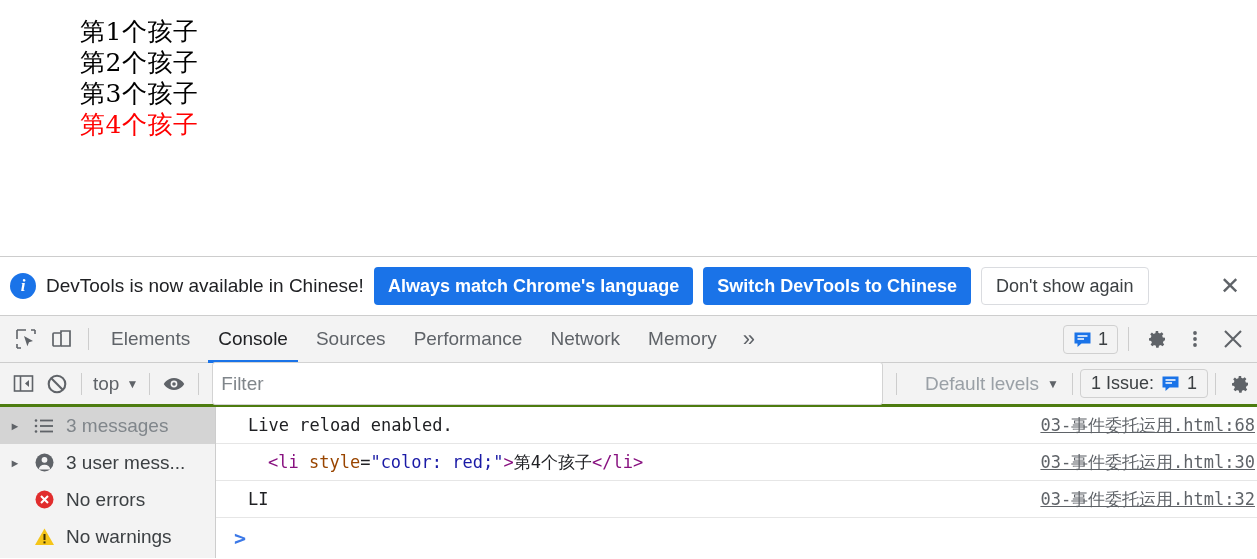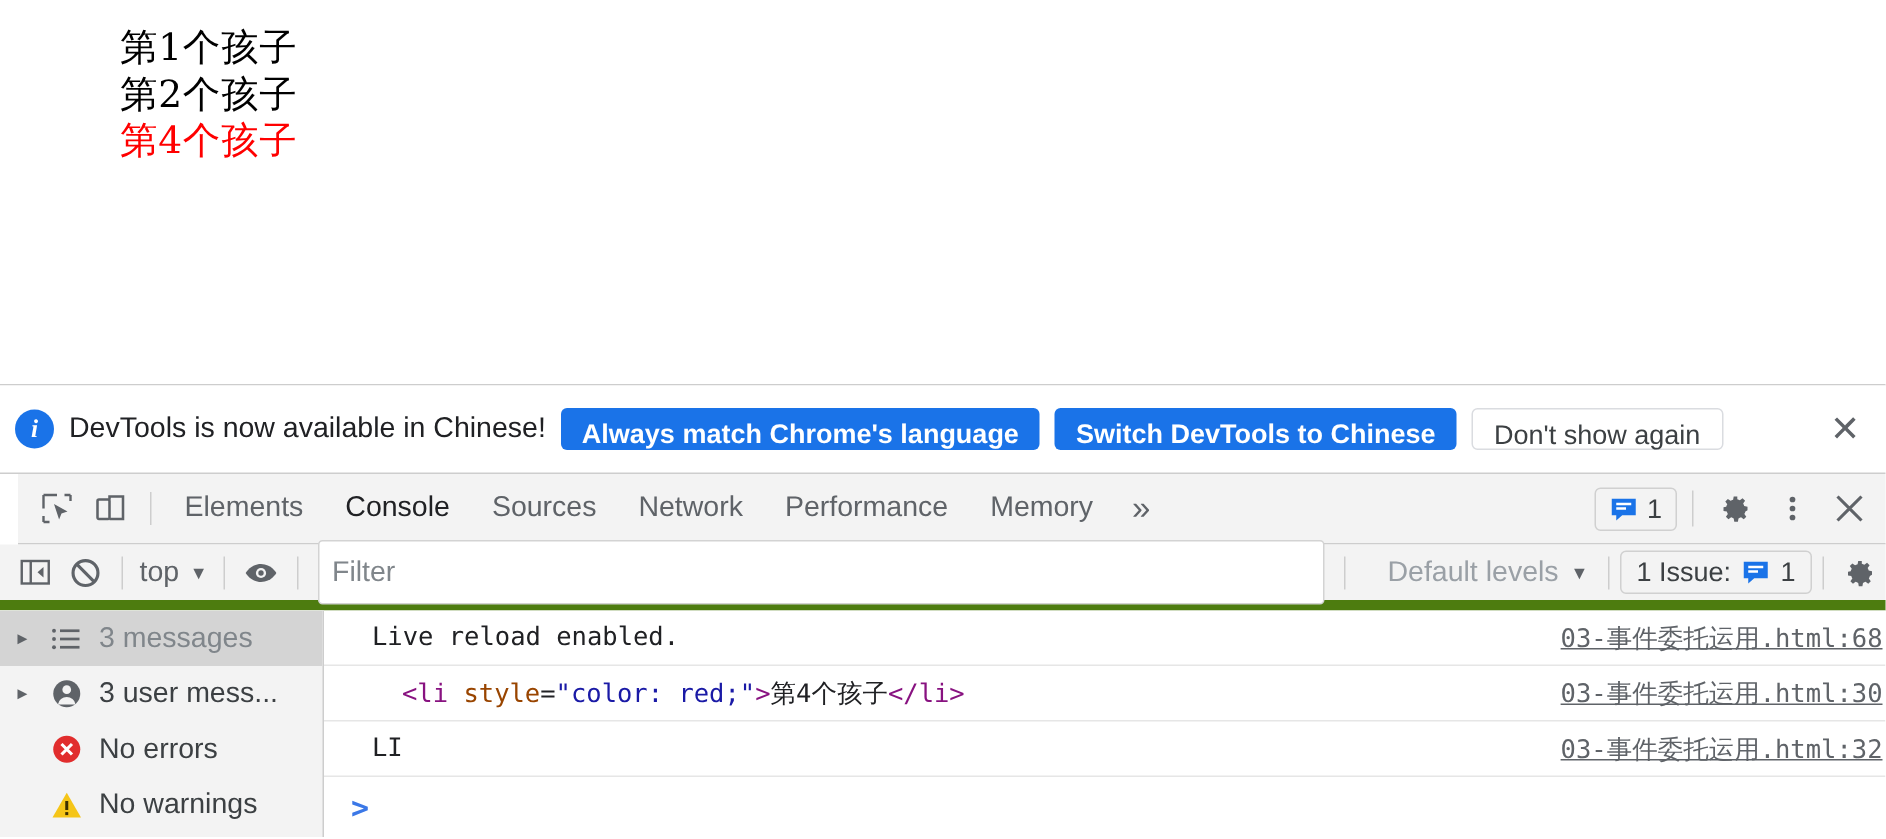--- a/index.html
+++ b/index.html
@@ -73,21 +73,21 @@
   }
   .banner-btn {
     font-family: "Liberation Sans", sans-serif;
     font-size: 18px;
     font-weight: bold;
     color: #ffffff;
     background: #1a73e8;
     border: none;
     border-radius: 4px;
     padding: 8px 14px;
-    height: 28px;
+    height: 38px;
     white-space: nowrap;
     cursor: pointer;
     line-height: 1;
   }
   .banner-btn.secondary {
     background: #ffffff;
     color: #3c4043;
     font-weight: normal;
     border: 1px solid #dadce0;
   }
@@ -103,21 +103,20 @@
 
   
   .tabbar {
     position: relative;
     height: 47px;
     background: #f3f3f3;
     border-bottom: 1px solid #cdcdcd;
     display: flex;
     align-items: center;
     padding-left: 8px;
-    margin-left: 12px;
   }
   .tb-icon {
     width: 36px; height: 36px;
     display: flex; align-items: center; justify-content: center;
     color: #5f6368;
     cursor: pointer;
     flex: 0 0 auto;
   }
   .tb-sep {
     width: 1px; height: 22px;
@@ -168,21 +167,21 @@
     cursor: pointer;
   }
   .issues-chip .count { font-size: 18px; color: #3c4043; }
   .chip-sep { width: 1px; height: 24px; background: #cdcdcd; margin: 0 8px; }
 
   
   .console-toolbar {
     position: relative;
     height: 44px;
     background: #f3f3f3;
-    border-bottom: 7px solid #4d7c0f;
+    border-bottom: 3px solid #4d7c0f;
     display: flex;
     align-items: center;
     padding-left: 6px;
   }
   .ct-icon {
     width: 34px; height: 34px;
     display: flex; align-items: center; justify-content: center;
     color: #5f6368;
     cursor: pointer;
     flex: 0 0 auto;
@@ -319,20 +318,21 @@
   }
   svg { display: block; }
 </style>
 </head>
 <body>
 
 <div class="page-viewport">
   <ul class="child-list">
     <li>第1个孩子</li>
     <li>第2个孩子</li>
+    <li>第3个孩子</li>
     <li style="color:#ff0000">第4个孩子</li>
   </ul>
 </div>
 
 <div class="devtools">
 
   <div class="banner">
     <div class="info-icon">i</div>
     <div class="banner-text">DevTools is now available in Chinese!</div>
     <button class="banner-btn">Always match Chrome's language</button>
@@ -352,22 +352,22 @@
       <svg width="22" height="22" viewBox="0 0 22 22">
         <rect x="2" y="5" width="8" height="13" rx="1" stroke="#5f6368" stroke-width="1.7" fill="none"></rect>
         <path d="M10 5 V3 h9 v15 h-9" stroke="#5f6368" stroke-width="1.7" fill="none"></path>
       </svg>
     </div>
     <div class="tb-sep"></div>
 
     <div class="tab">Elements</div>
     <div class="tab active">Console</div>
     <div class="tab">Sources</div>
+    <div class="tab">Performance</div>
     <div class="tab">Network</div>
-    <div class="tab">Performance</div>
     <div class="tab">Memory</div>
     <div class="tab-more">»</div>
 
     <div class="tabbar-right">
       <div class="issues-chip">
         <svg width="19" height="19" viewBox="0 0 19 19">
           <path d="M1.5 2.5 h16 v11 h-9 l-4 3.5 v-3.5 h-3 z" fill="#1a73e8"></path>
           <path d="M4.5 6 h10 M4.5 9 h6.5" stroke="#ffffff" stroke-width="1.6"></path>
         </svg>
         <span class="count">1</span>

